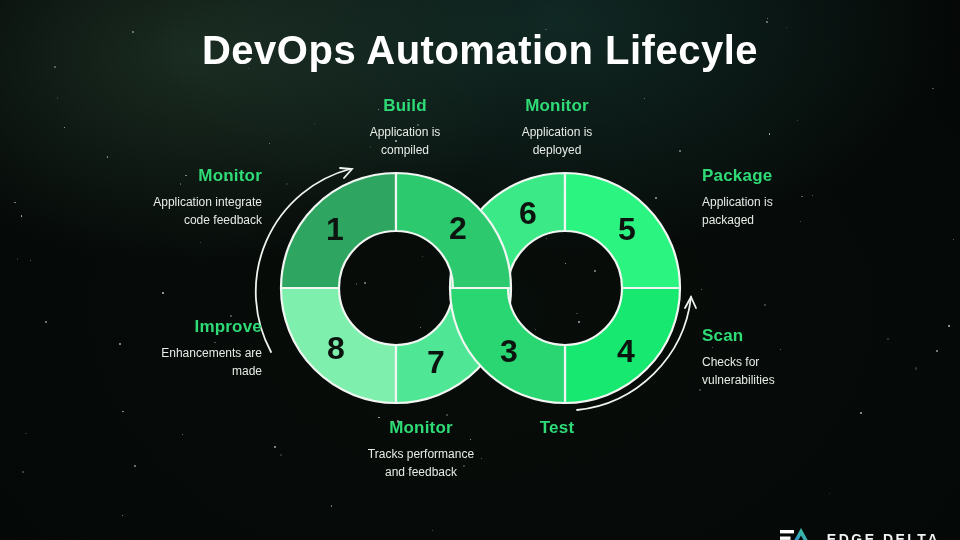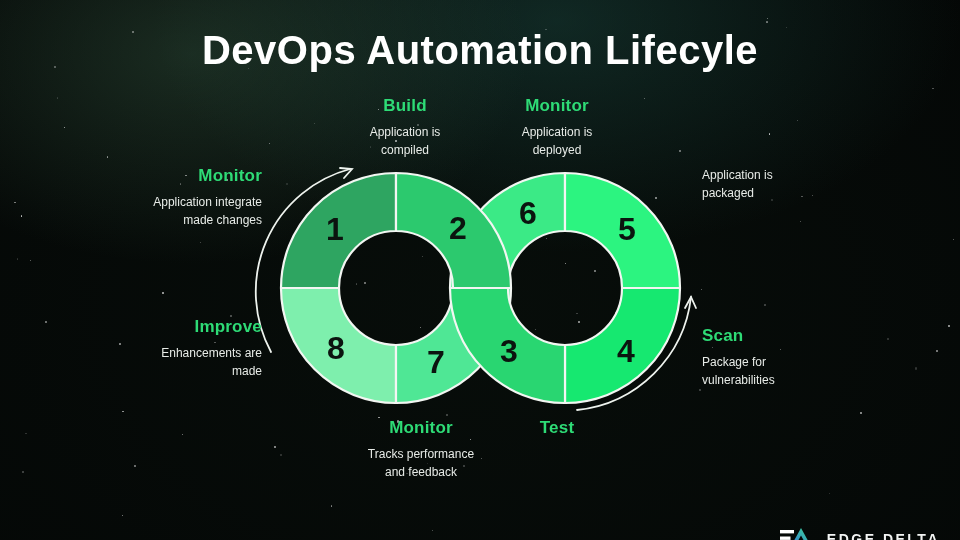--- a/index.html
+++ b/index.html
@@ -187,34 +187,35 @@
     <span>compiled</span></p>
   </div>
   <div class="label al-c" style="left:477px;top:96px;width:160px;">
     <h3>Monitor</h3>
     <p><span>Application is</span><br>
     <span>deployed</span></p>
   </div>
   <div class="label al-r" style="left:92px;top:166px;width:170px;">
     <h3>Monitor</h3>
     <p><span>Application integrate</span><br>
-    <span>made changes</span></p>
+    <span>code feedback</span></p>
   </div>
   <div class="label al-l" style="left:702px;top:166px;width:170px;">
+    <h3>Package</h3>
     <p><span>Application is</span><br>
     <span>packaged</span></p>
   </div>
   <div class="label al-r" style="left:92px;top:317px;width:170px;">
     <h3>Improve</h3>
     <p><span>Enhancements are</span><br>
     <span>made</span></p>
   </div>
   <div class="label al-l" style="left:702px;top:317px;width:170px;margin-top:9px;">
     <h3>Scan</h3>
-    <p><span>Package for</span><br>
+    <p><span>Checks for</span><br>
     <span>vulnerabilities</span></p>
   </div>
   <div class="label al-c" style="left:331px;top:418px;width:180px;">
     <h3>Monitor</h3>
     <p><span>Tracks performance</span><br>
     <span>and feedback</span></p>
   </div>
   <div class="label al-c" style="left:477px;top:418px;width:160px;text-align:center;">
     <h3>Test</h3>
   </div>

